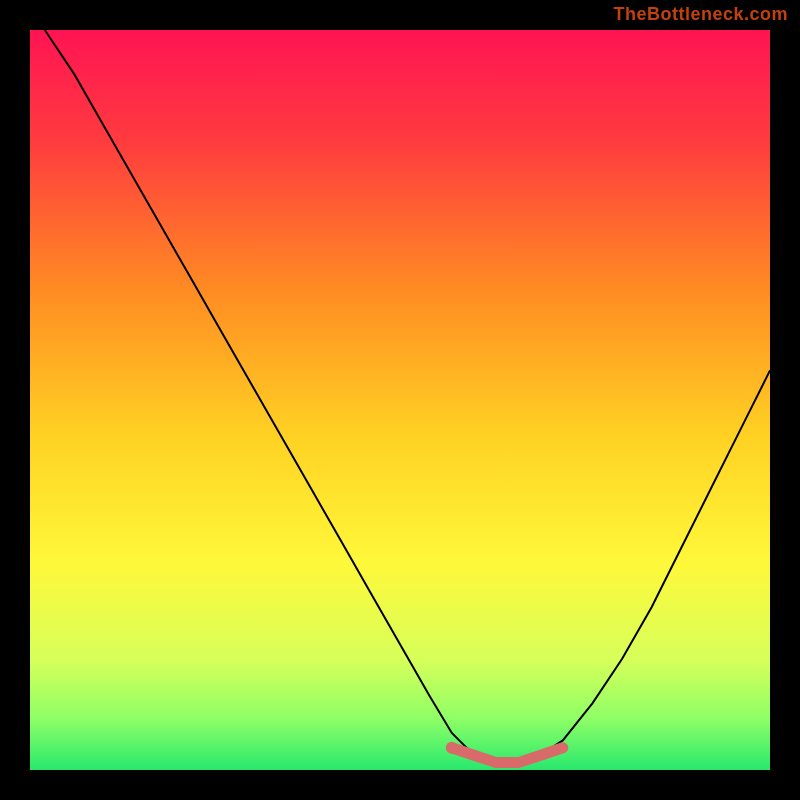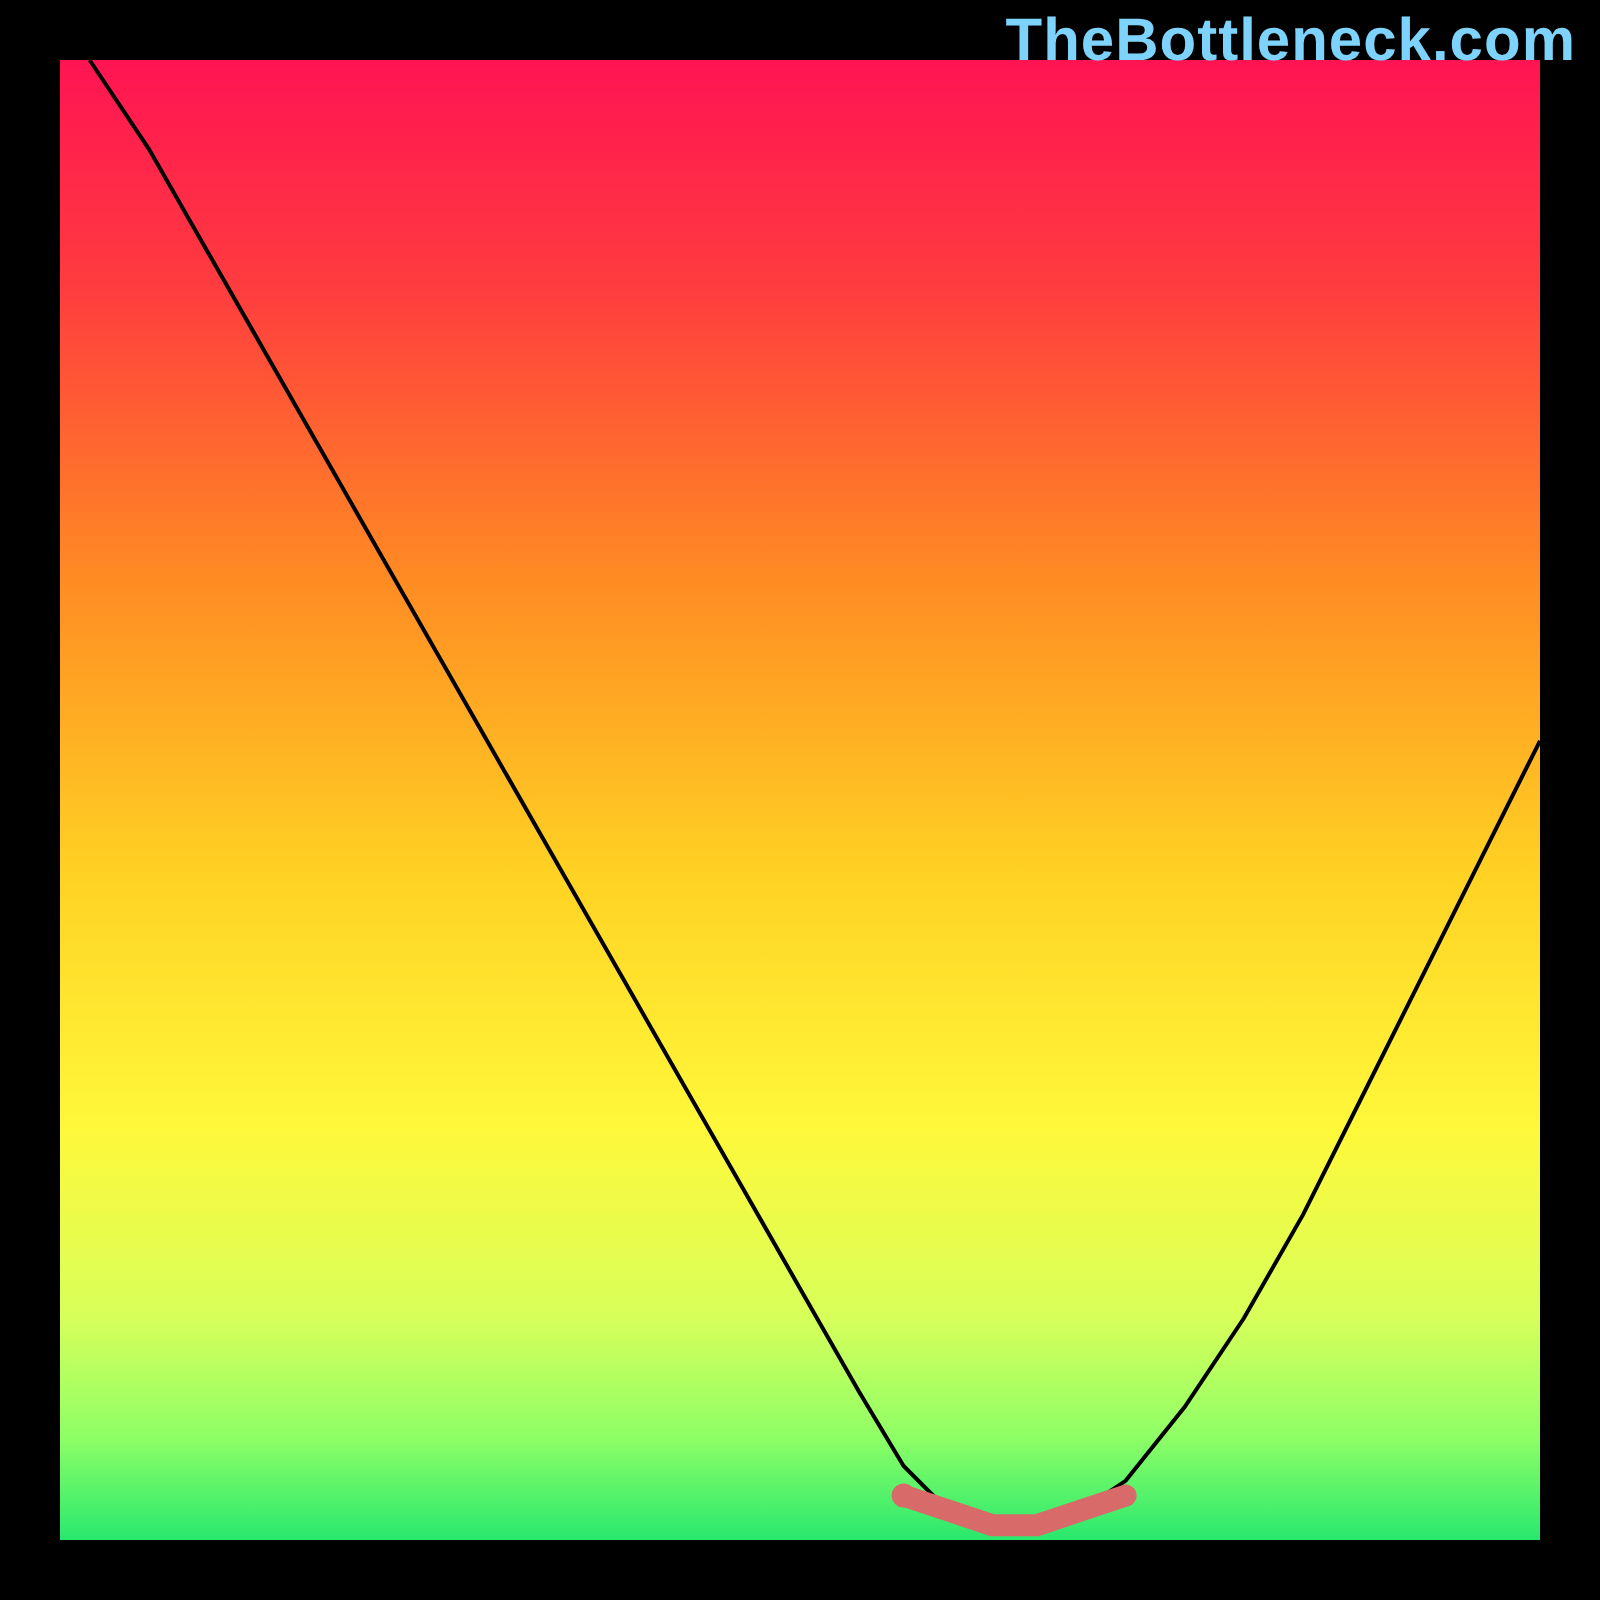--- a/index.html
+++ b/index.html
@@ -13,23 +13,23 @@
   }
   .chart-container {
     position: relative;
     width: 800px;
     height: 800px;
   }
   .watermark {
     position: absolute;
     top: 4px;
     right: 12px;
-    font-size: 30px;
+    font-size: 18px;
     font-weight: bold;
-    color: #7dd3fc;
+    color: #c2410c;
     font-family: Arial, sans-serif;
     z-index: 10;
     letter-spacing: 0.5px;
   }
   svg {
     display: block;
   }
 </style>
 </head>
 <body>

